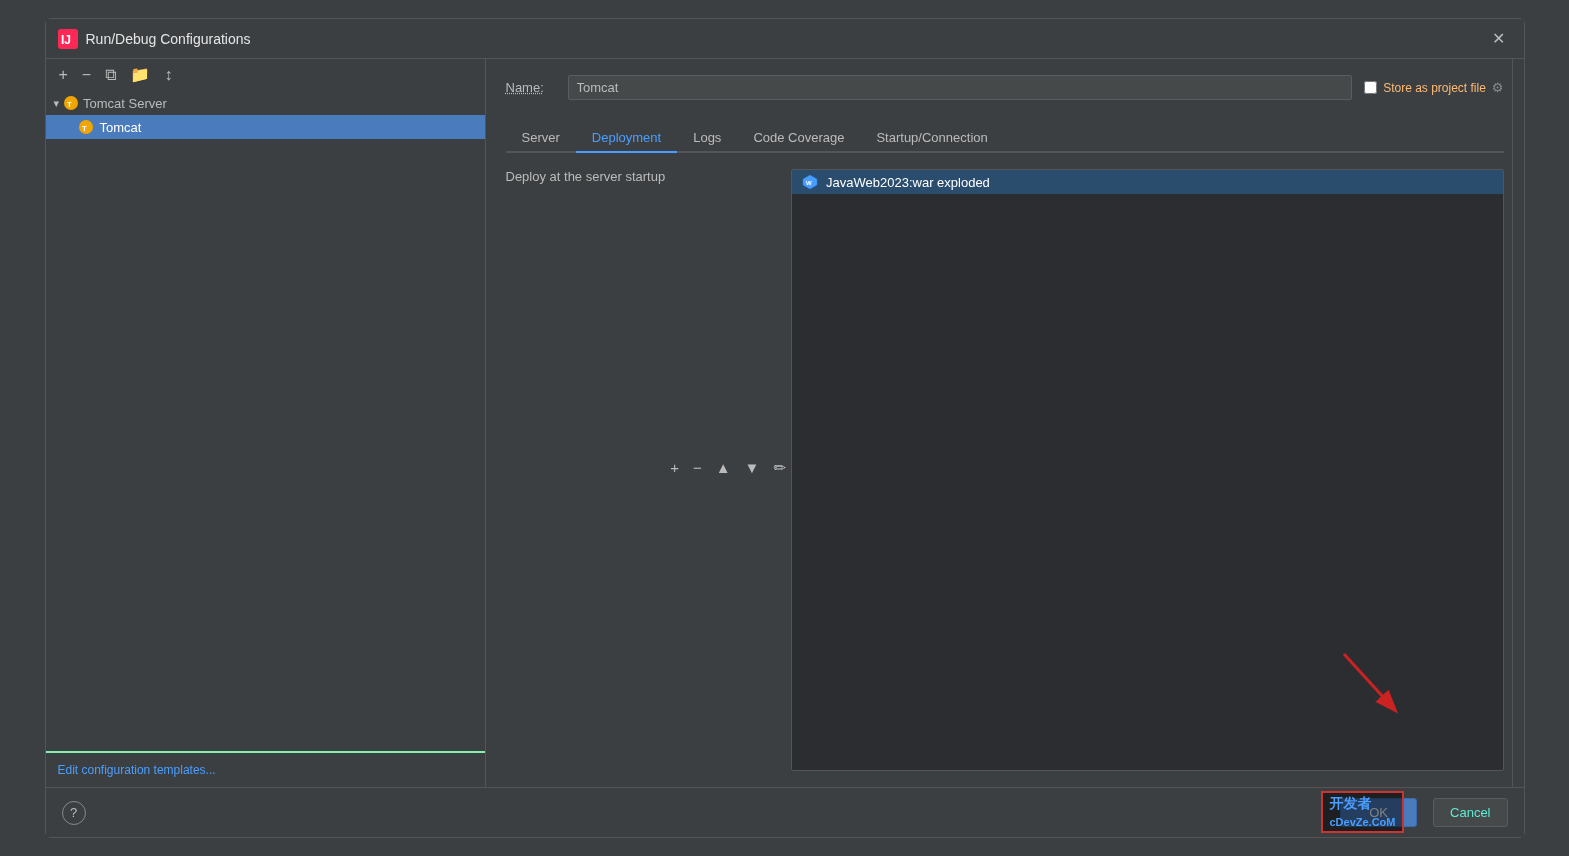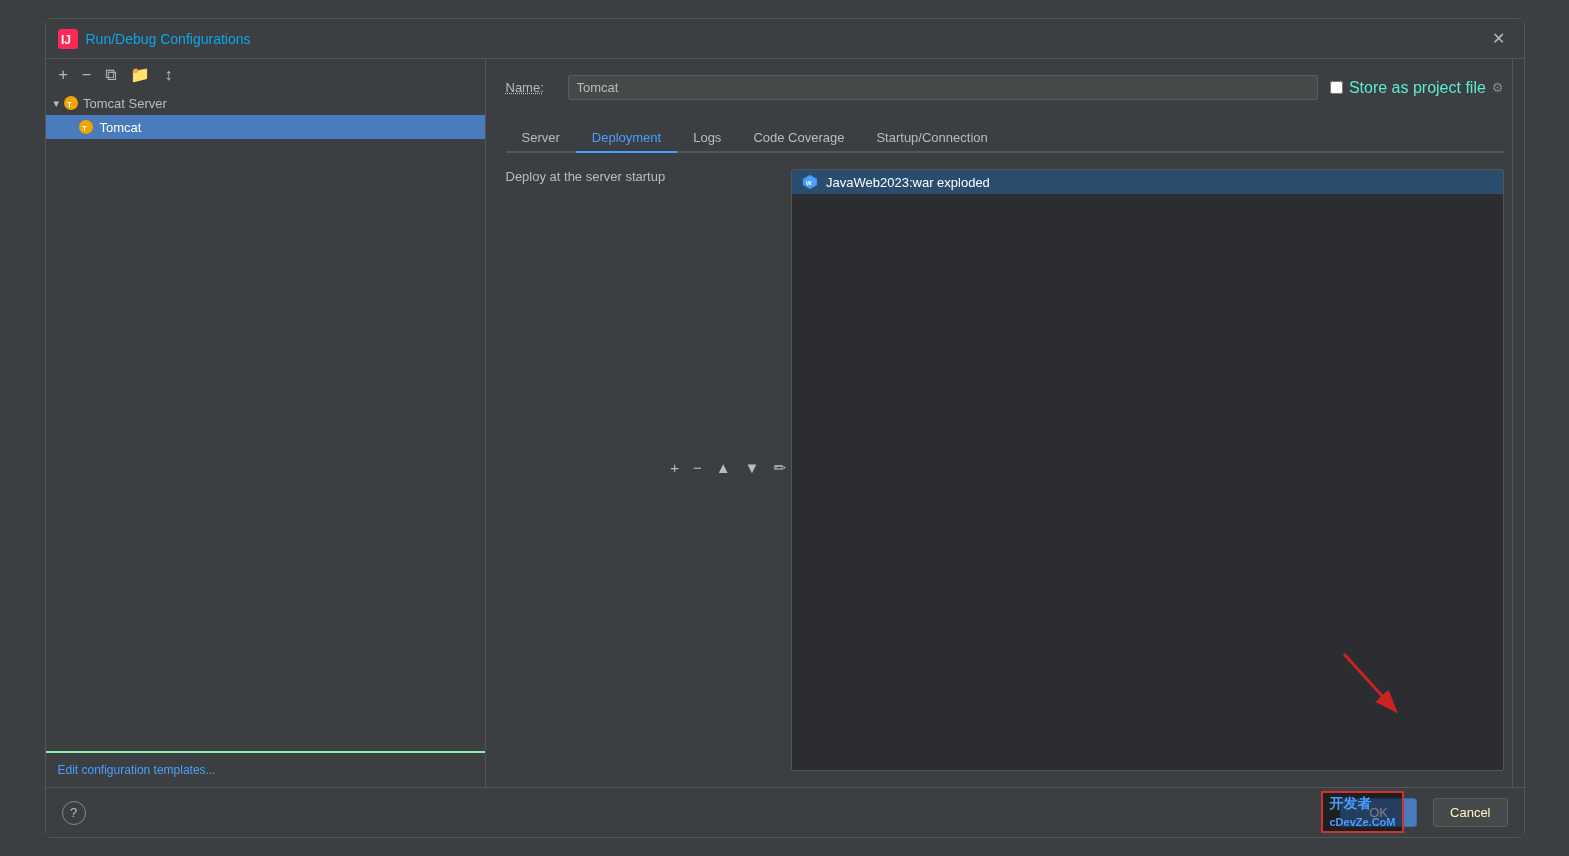--- a/index.html
+++ b/index.html
@@ -40,21 +40,21 @@
       gap: 8px;
     }
     .title-icon {
       width: 20px;
       height: 20px;
       display: flex;
       align-items: center;
       justify-content: flex-start;
     }
     .title-text {
-      color: #0ea5e9;
+      color: #e5e5e5;
       font-size: 14px;
     }
     .close-btn {
       cursor: pointer;
       color: #bbbbbb;
       font-size: 16px;
       background: none;
       border: none;
       padding: 2px 6px;
       border-radius: 3px;
@@ -158,22 +158,22 @@
       align-items: center;
       gap: 6px;
       white-space: nowrap;
     }
     .store-checkbox {
       width: 13px;
       height: 13px;
       accent-color: #4a9eff;
     }
     .store-label {
-      color: #5eead4;
-      font-size: 16px;
+      color: #fdba74;
+      font-size: 12px;
     }
     .store-gear {
       color: #888;
       font-size: 13px;
     }
     .tabs-bar {
       display: flex;
       border-bottom: 2px solid #555;
       margin-bottom: 16px;
       gap: 0;
@@ -273,21 +273,21 @@
       background: #4a7bbd;
       color: #ffffff;
       border: 1px solid #3a6aad;
       padding: 6px 28px;
       font-size: 13px;
       cursor: pointer;
       border-radius: 3px;
     }
     .btn-cancel {
       background: #45494a;
-      color: #fef9c3;
+      color: #5eead4;
       border: 1px solid #5a5d60;
       padding: 6px 16px;
       font-size: 13px;
       cursor: pointer;
       border-radius: 3px;
     }
     .arrow-indicator {
       position: absolute;
       bottom: 60px;
       right: 110px;

